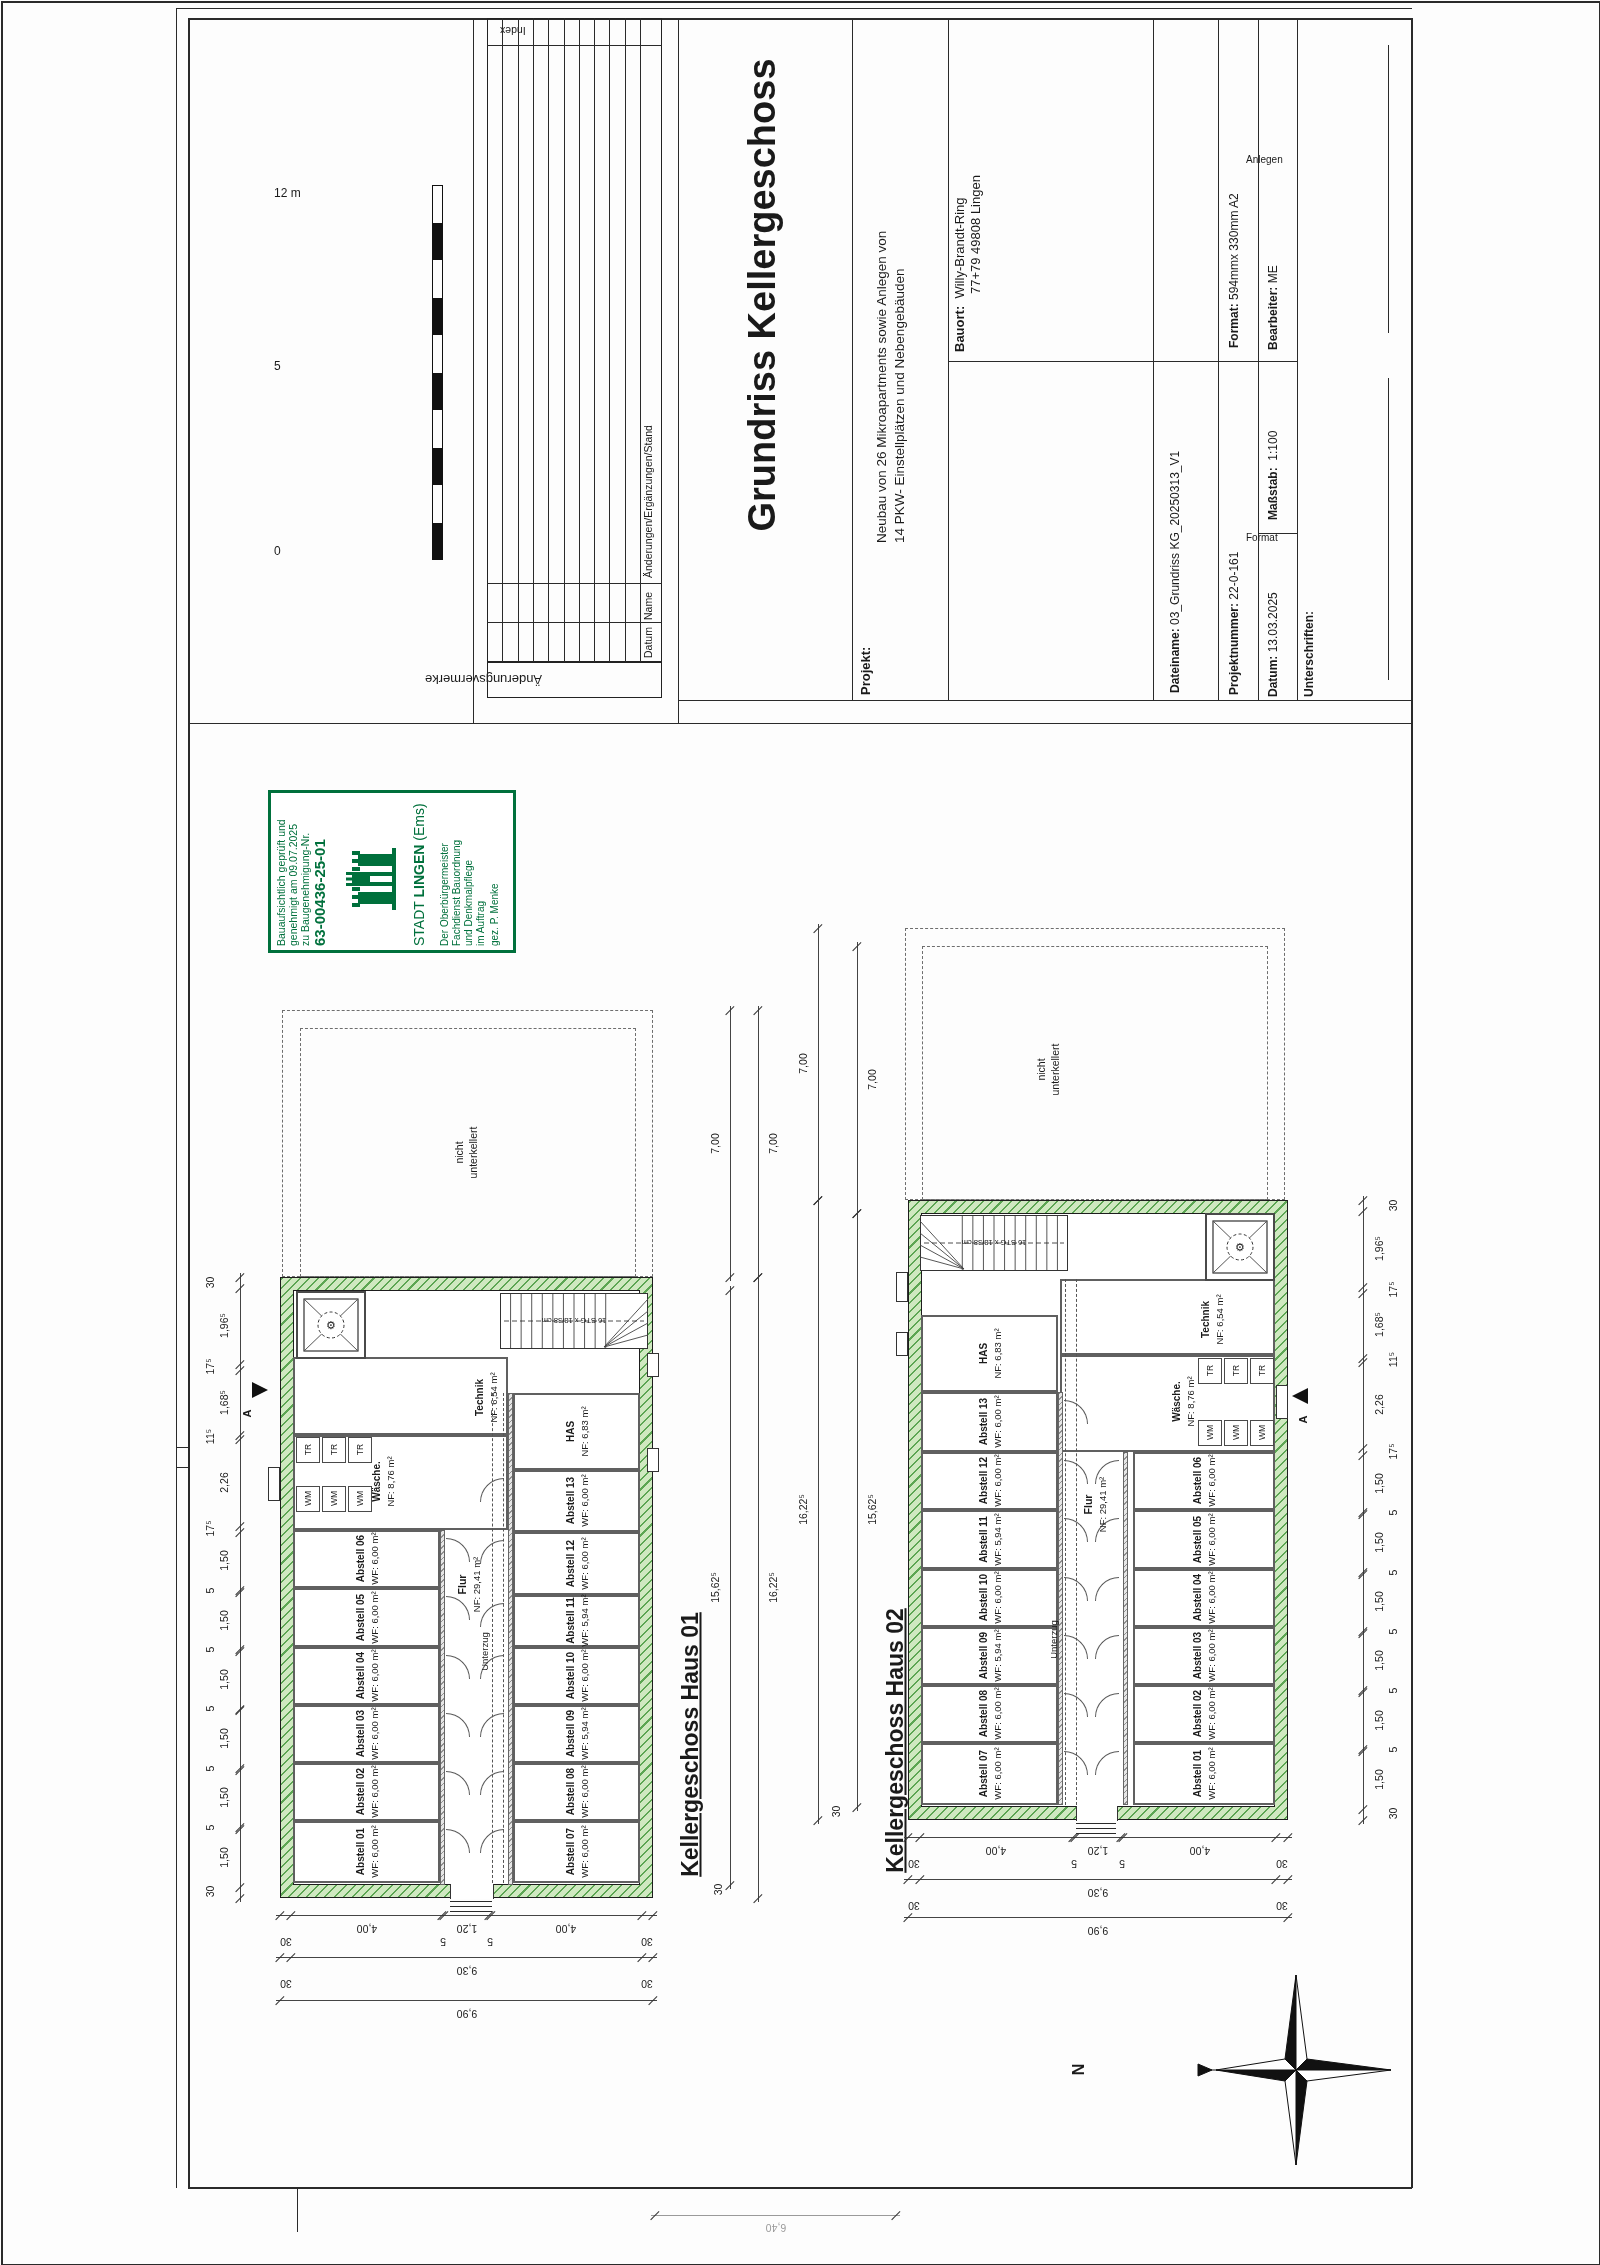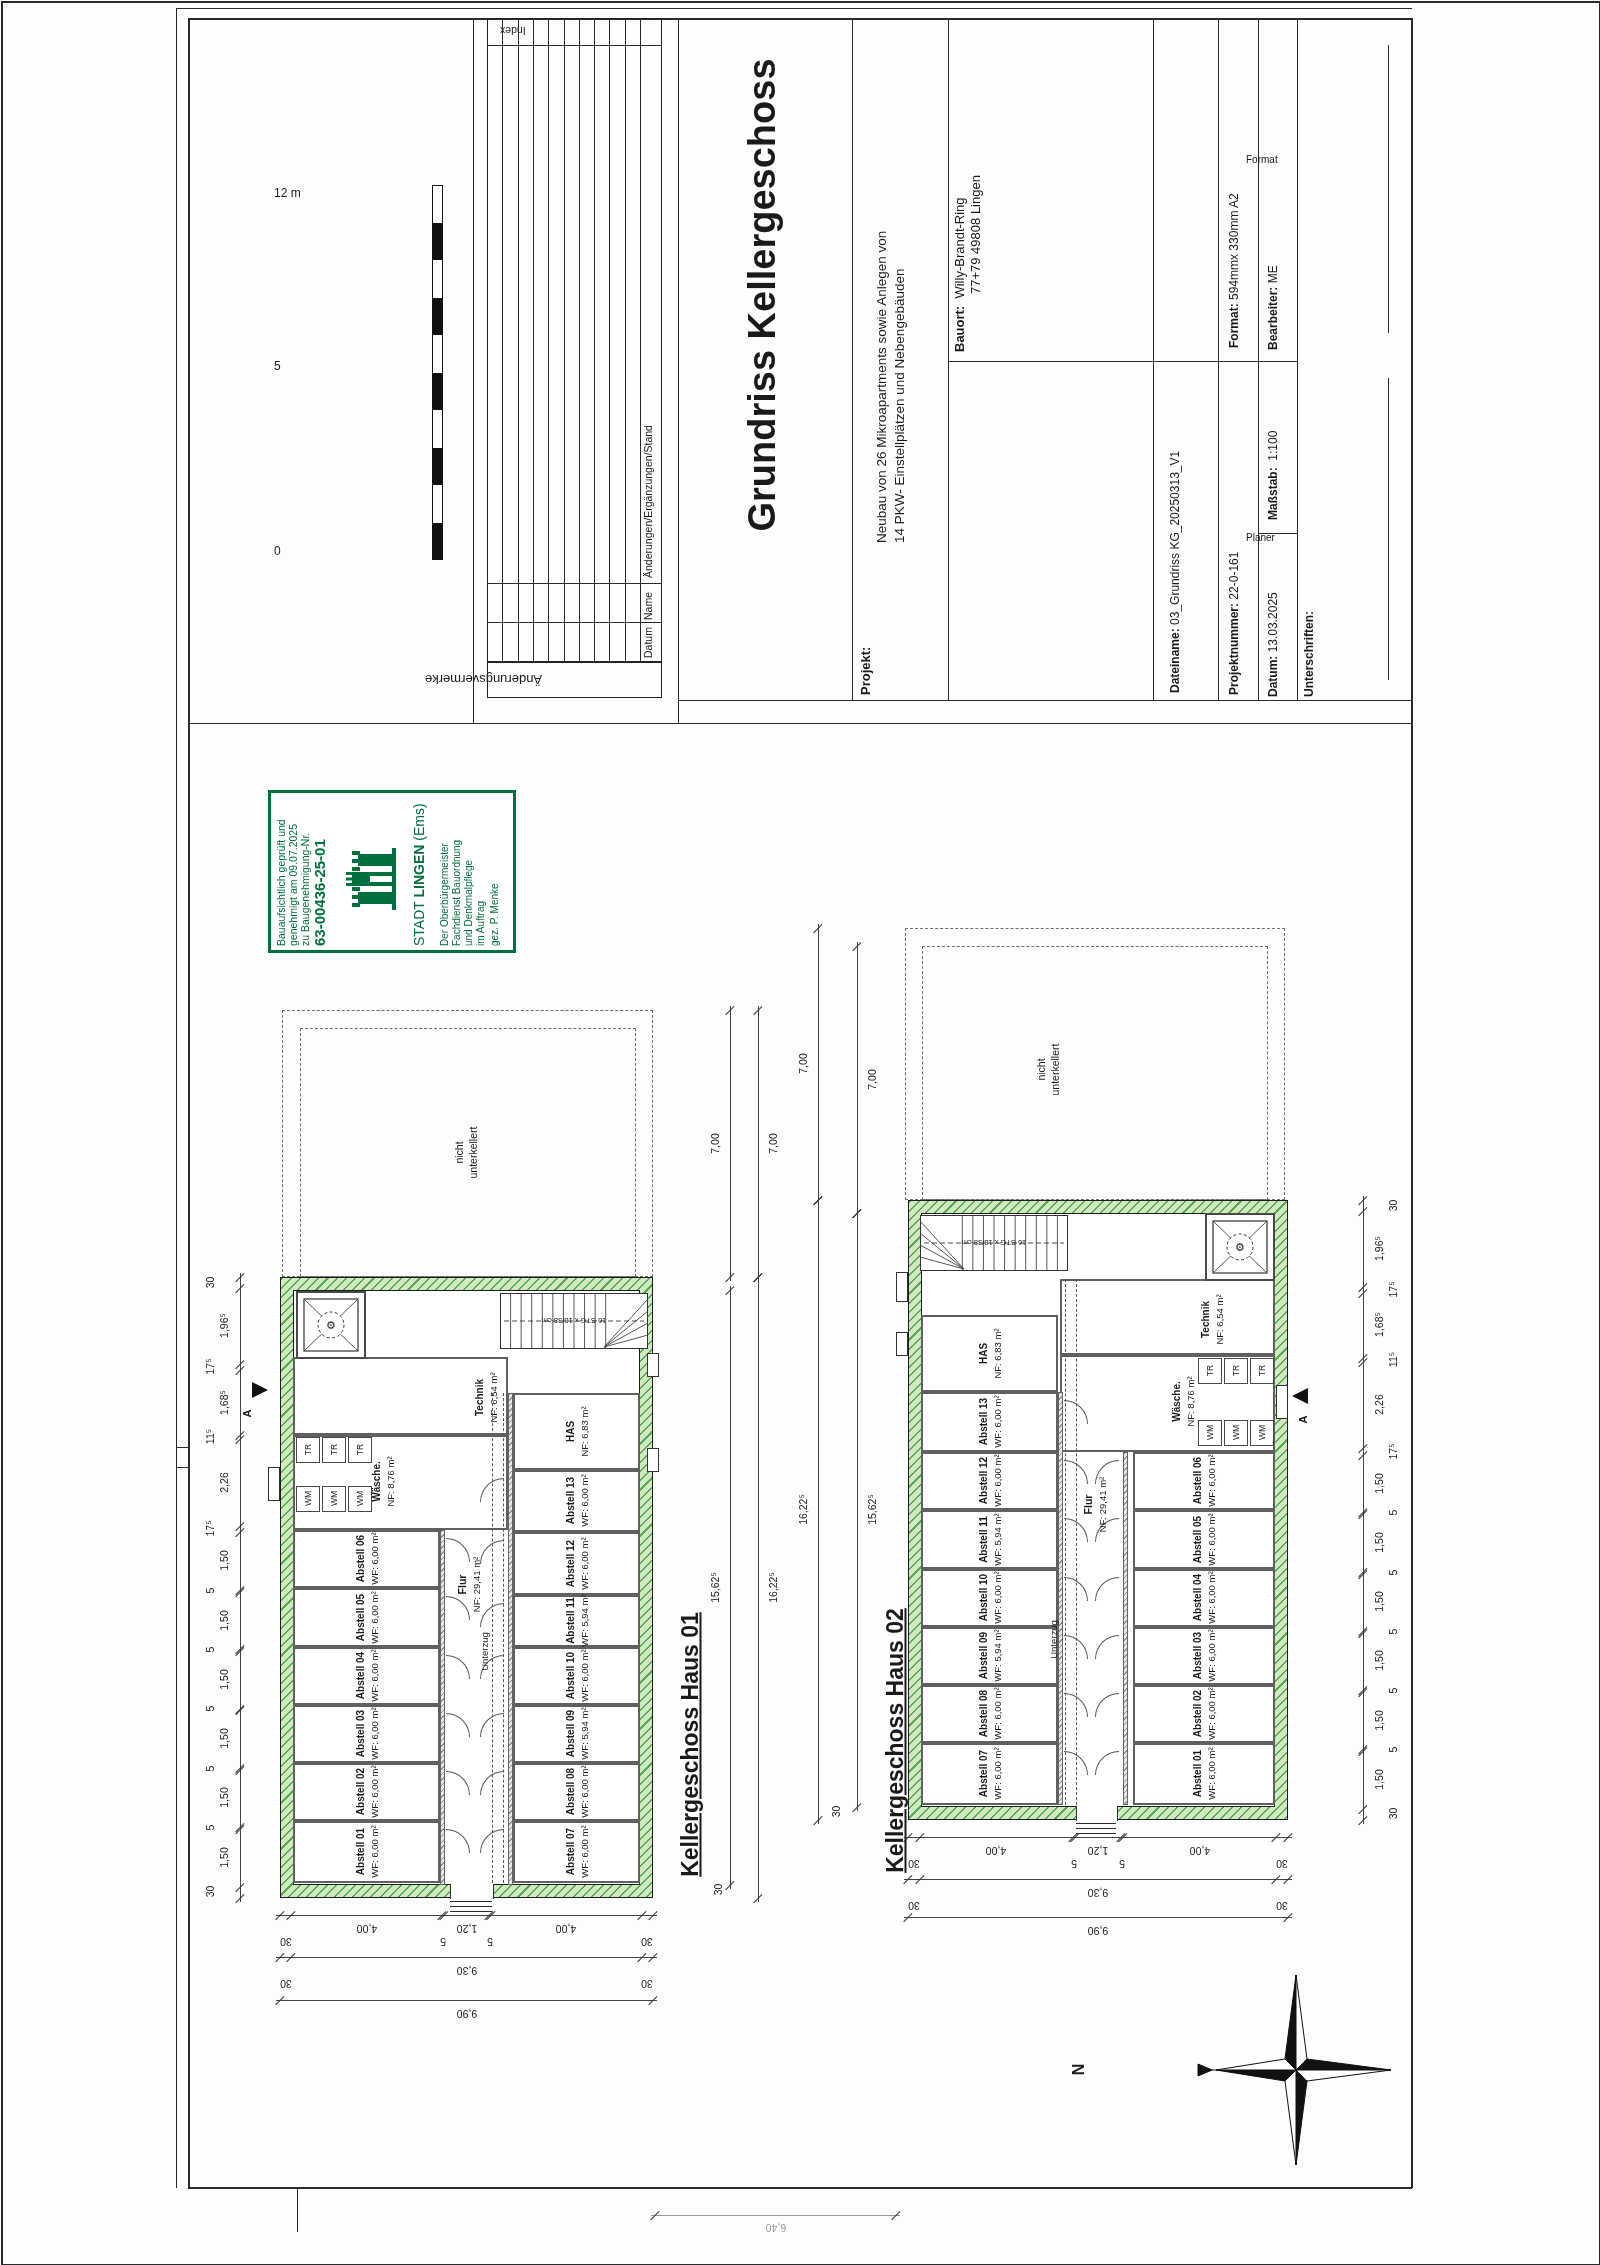--- a/index.html
+++ b/index.html
@@ -73,22 +73,22 @@
 
 <div class="va" style="left:1168px;top:693px;font-size:12px"><span class="b">Dateiname:</span>&nbsp;<span>03_Grundriss KG_20250313_V1</span></div>
 <div class="va" style="left:1227px;top:348px;font-size:12px"><span class="b">Format:</span>&nbsp;<span>594mmx 330mm A2</span></div>
 <div class="va" style="left:1227px;top:695px;font-size:12px"><span class="b">Projektnummer:</span>&nbsp;<span>22-0-161</span></div>
 <div class="va" style="left:1266px;top:350px;font-size:12px"><span class="b">Bearbeiter:</span>&nbsp;<span>ME</span></div>
 <div class="va" style="left:1266px;top:520px;font-size:12px"><span class="b">Maßstab:</span>&nbsp;&nbsp;<span>1:100</span></div>
 <div class="va" style="left:1266px;top:697px;font-size:12px"><span class="b">Datum:</span>&nbsp;<span>13.03.2025</span></div>
 <div class="va b" style="left:1302px;top:697px;font-size:12px">Unterschriften:</div>
 <div class="ln" style="left:1388px;top:378px;width:1px;height:302px"></div>
 <div class="ln" style="left:1388px;top:45px;width:1px;height:288px"></div>
-<div class="vt" style="left:1246px;top:530px;font-size:10px">Planer</div>
-<div class="vt" style="left:1246px;top:152px;font-size:10px">Format</div>
+<div class="vt" style="left:1246px;top:530px;font-size:10px">Format</div>
+<div class="vt" style="left:1246px;top:152px;font-size:10px">Anlegen</div>
 
 <div class="stamp" style="left:268px;top:790px;width:248px;height:163px"></div>
 <div class="va green" style="left:274px;top:946px;font-size:10.5px">Bauaufsichtlich geprüft und</div>
 <div class="va green" style="left:286px;top:946px;font-size:10.5px">genehmigt am 09.07.2025</div>
 <div class="va green" style="left:298px;top:946px;font-size:10.5px">zu Baugenehmigung-Nr.</div>
 <div class="va green b" style="left:312px;top:946px;font-size:15px">63-00436-25-01</div>
 <svg class="abs" style="left:338px;top:848px" width="66" height="62" viewBox="0 0 66 62">
   <g fill="#00703c" transform="rotate(-90 33 31)">
     <rect x="8" y="18" width="12" height="34"></rect>
       <rect x="46" y="18" width="12" height="34"></rect>

